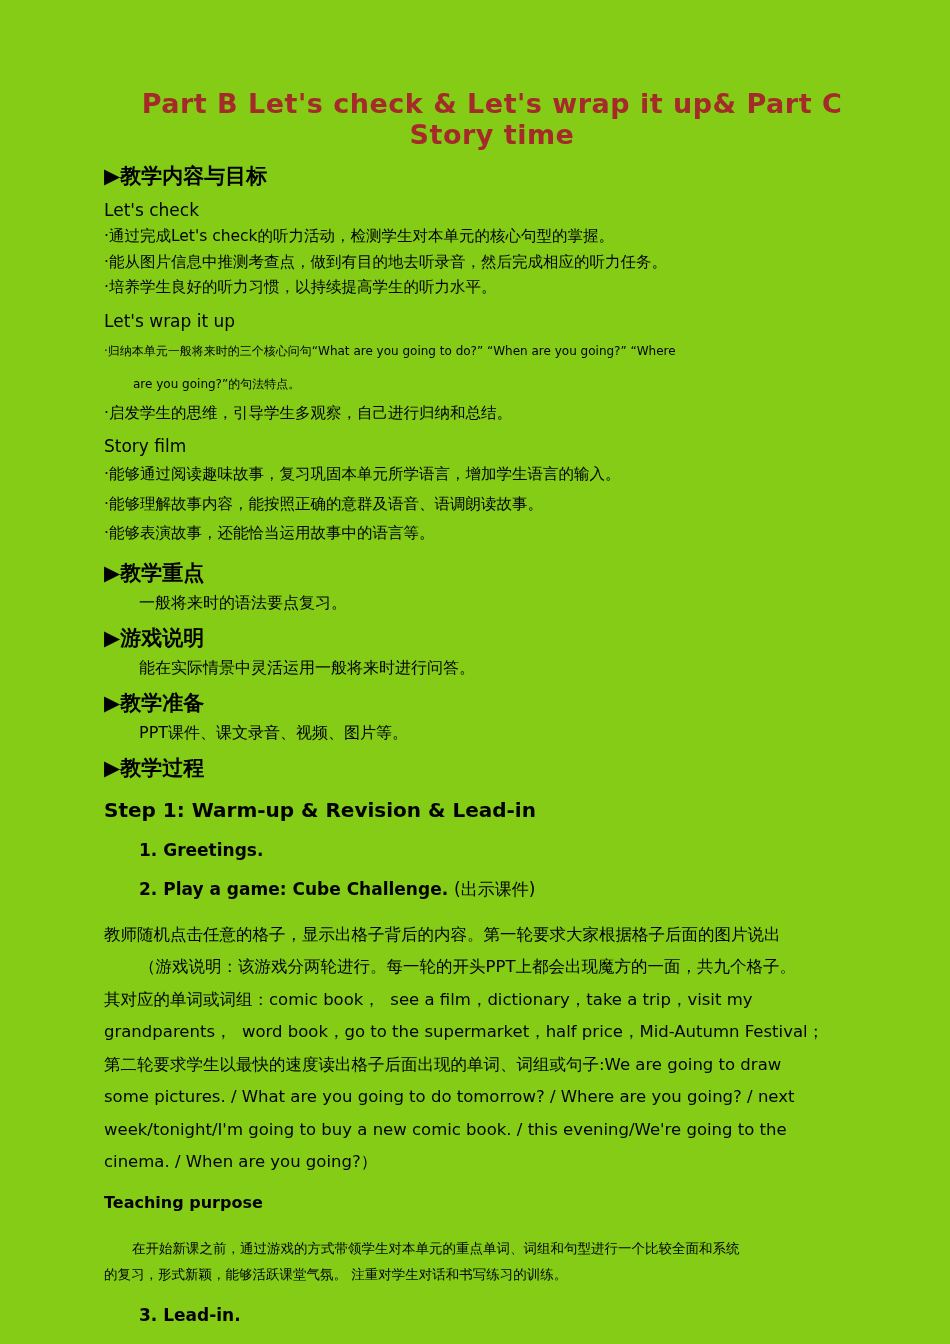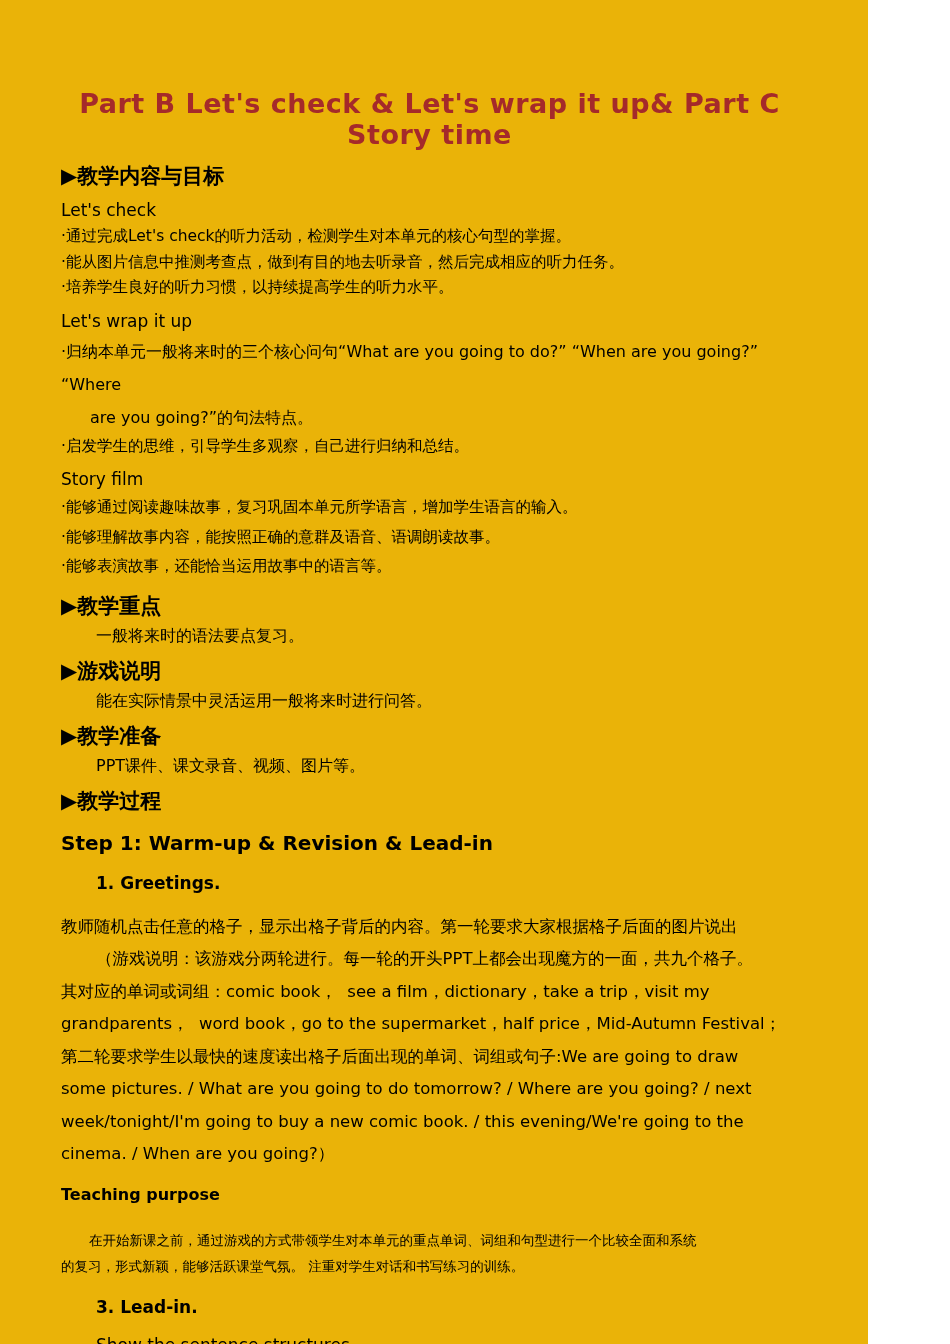--- a/index.html
+++ b/index.html
@@ -1,21 +1,21 @@
 <!DOCTYPE html>
 <html><head>
 <meta charset="utf-8">
 <style>
   html,body{margin:0;padding:0;background:#ffffff;}
   .page{
     position:relative;
-    width:868px;height:1344px;
+    width:950px;height:1344px;
     box-sizing:border-box;
-    padding:88px 70px 0 61px;
-    background:#eab308;
+    padding:88px 70px 0 104px;
+    background:#84cc16;
     font-family:"DejaVu Sans","Liberation Sans",sans-serif;
     color:#000000;
     overflow:hidden;
   }
   .doc-title{
     margin:0 0 12px 0;
     font-size:27px;
     font-weight:700;
     text-align:center;
     color:#A52A2A;
@@ -36,21 +36,21 @@
     font-size:15.5px;
     line-height:25.5px;
     white-space:pre-wrap;
   }
   .bullet-story{
     font-size:15.5px;
     line-height:29.5px;
     white-space:pre-wrap;
   }
   .wrap-line{
-    font-size:16px;
+    font-size:12px;
     line-height:33px;
     white-space:pre-wrap;
   }
   .wrap-cont{margin-left:29px;}
   .sec-text{
     font-size:16px;
     margin:6px 0 8px 35px;
   }
   .step-title{
     margin:16px 0 10px 0;
@@ -118,20 +118,21 @@
 
   <h2 class="sec-heading">▶教学准备</h2>
   <div class="sec-text">PPT课件、课文录音、视频、图片等。</div>
 
   <h2 class="sec-heading">▶教学过程</h2>
 
   <div class="step-title">Step 1: Warm-up &amp; Revision &amp; Lead-in</div>
 
   <div class="num-item">1. Greetings.</div>
 
+  <div class="num-item"><span>2. Play a game: Cube Challenge. </span><span class="zh">(出示课件)</span></div>
 
   <div class="para-line">教师随机点击任意的格子，显示出格子背后的内容。第一轮要求大家根据格子后面的图片说出</div>
   <div class="para-line para-first">（游戏说明：该游戏分两轮进行。每一轮的开头PPT上都会出现魔方的一面，共九个格子。</div>
   <div class="para-line">其对应的单词或词组：comic book，  see a film，dictionary，take a trip，visit my</div>
   <div class="para-line">grandparents，  word book，go to the supermarket，half price，Mid-Autumn Festival；</div>
   <div class="para-line">第二轮要求学生以最快的速度读出格子后面出现的单词、词组或句子:We are going to draw</div>
   <div class="para-line">some pictures. / What are you going to do tomorrow? / Where are you going? / next</div>
   <div class="para-line">week/tonight/I'm going to buy a new comic book. / this evening/We're going to the</div>
   <div class="para-line">cinema. / When are you going?）</div>
 

